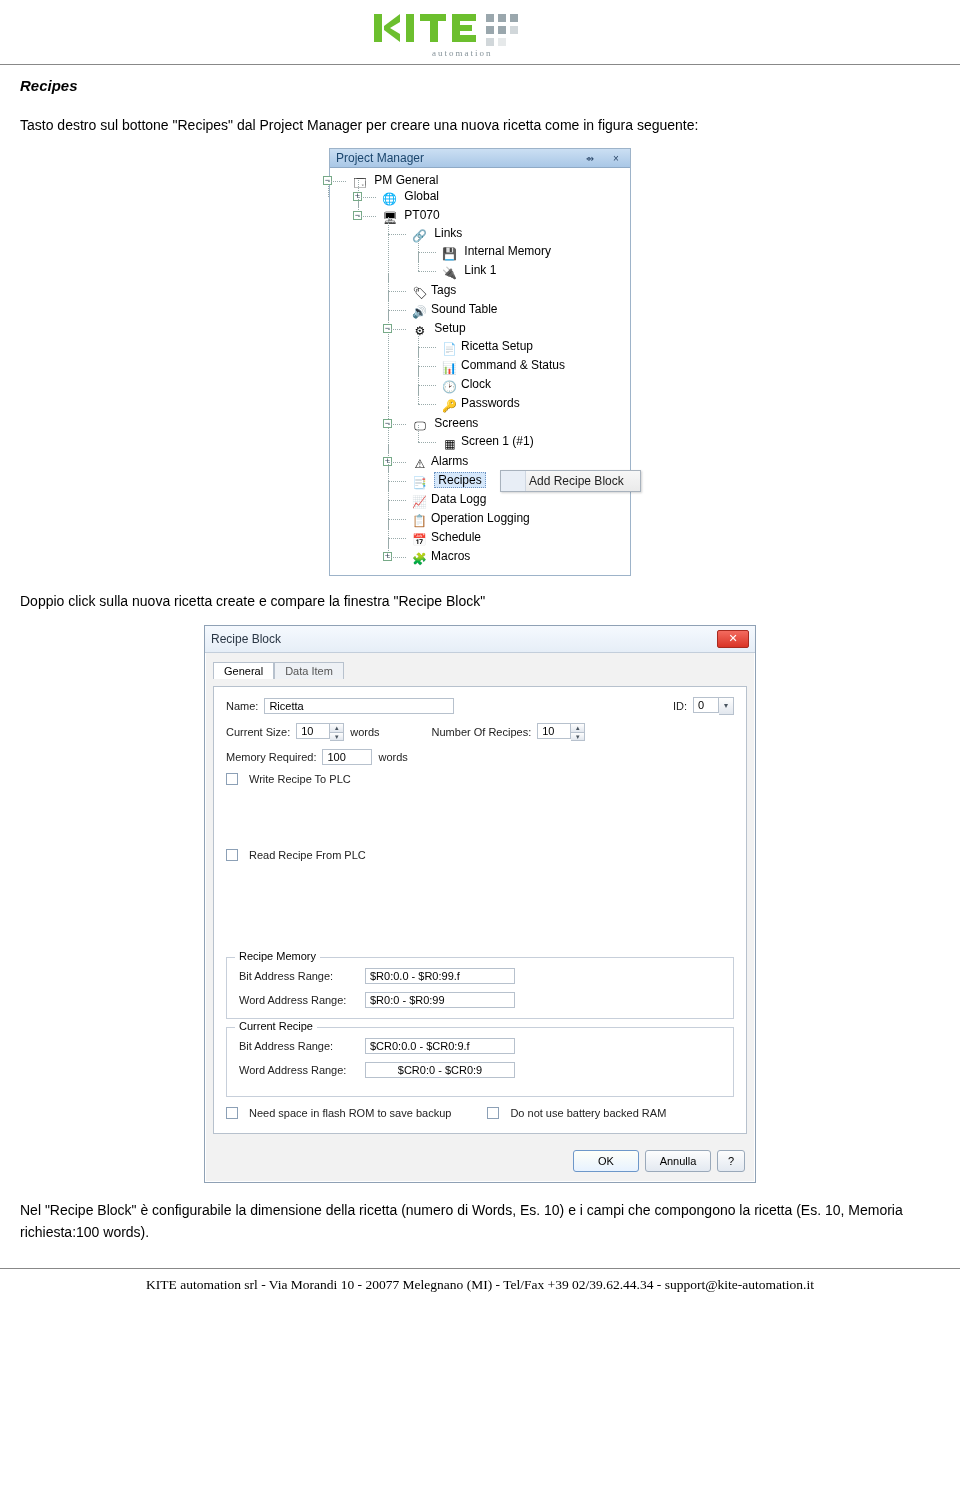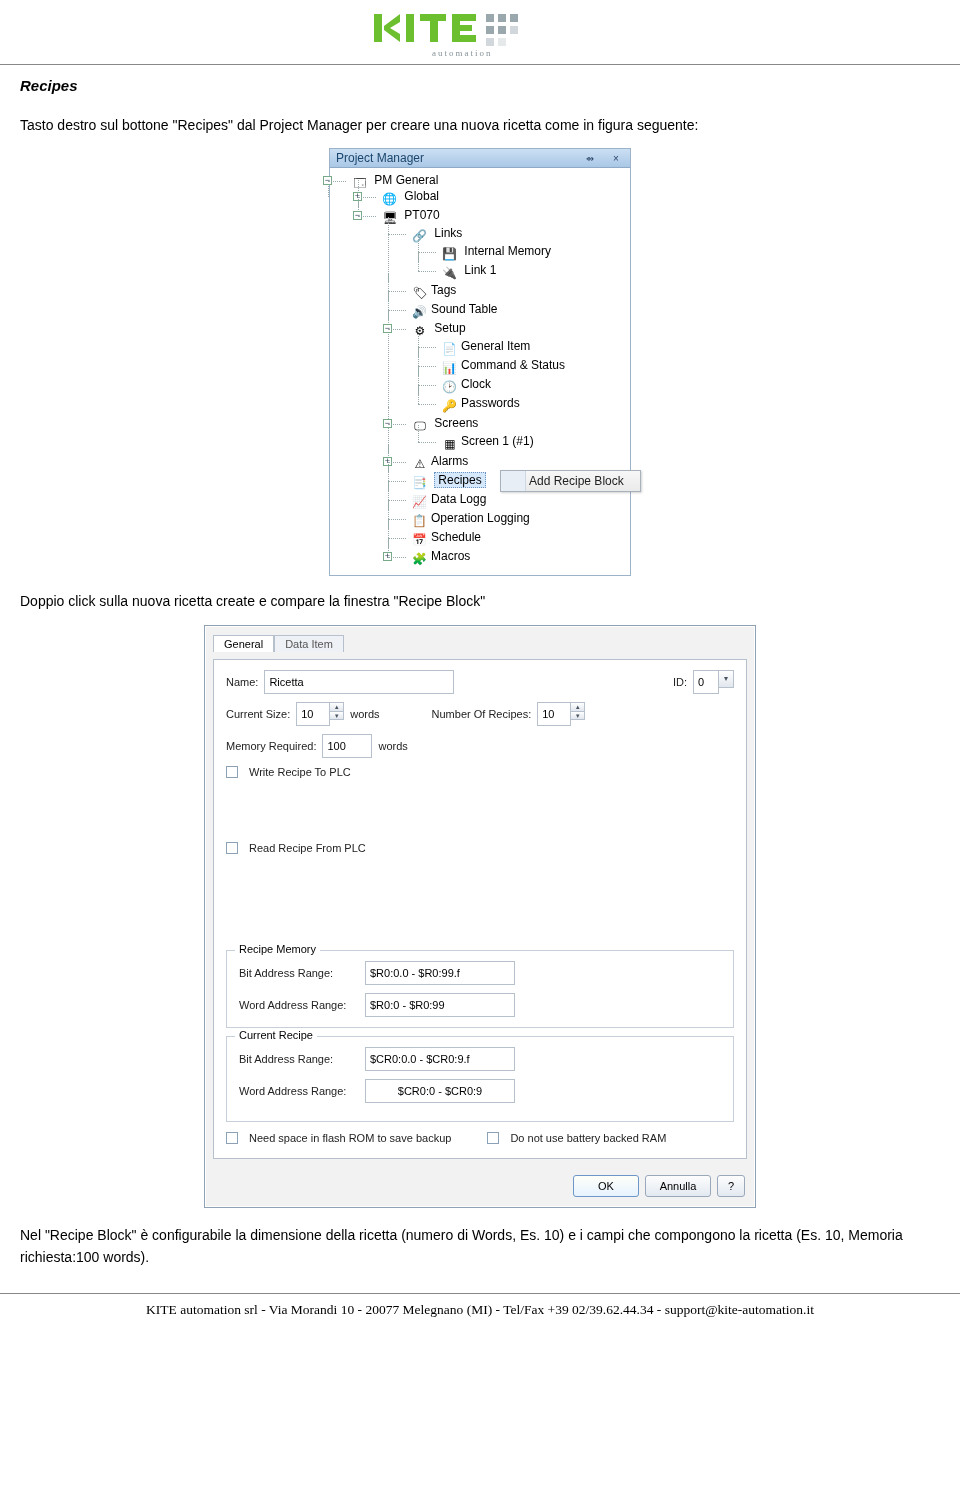--- a/index.html
+++ b/index.html
@@ -100,21 +100,21 @@
     background:#fff; border-bottom:none; font-size:11px; position:relative; top:1px;
   }
   .tab.inactive { background:#eef1f5; color:#555; }
   .tabpane {
     background:#fff; border:1px solid #b7c1cd; padding:10px 12px 14px;
   }
   .row { display:flex; align-items:center; margin-bottom:8px; gap:6px; }
   .lbl { font-size:11px; color:#222; }
   .inp {
     border:1px solid #b7c1cd; background:#fff; padding:1px 4px; font-size:11px;
-    height:24px;
+    height:16px;
   }
   .spin { display:inline-flex; }
   .spin .inp { width:34px; text-align:left; }
   .spin-btns { display:flex; flex-direction:column; }
   .spin-btns span {
     width:14px; height:9px; border:1px solid #b7c1cd; border-left:none;
     background:linear-gradient(#fefefe,#e2e7ee); font-size:7px; line-height:7px;
     text-align:center; color:#4a5560;
   }
   .spin-btns span:first-child { border-bottom:none; }
@@ -216,21 +216,21 @@
                   </li>
                 </ul>
               </li>
               <li><span class="txicon">🏷</span><span>Tags</span></li>
               <li><span class="txicon">🔊</span><span>Sound Table</span></li>
               <li>
                 <span class="boxbtn">−</span>
                 <span class="txicon">⚙</span>
                 <span>Setup</span>
                 <ul>
-                  <li><span class="txicon">📄</span><span>General Item</span></li>
+                  <li><span class="txicon">📄</span><span>Ricetta Setup</span></li>
                   <li><span class="txicon">📊</span><span>Command &amp; Status</span></li>
                   <li><span class="txicon">🕑</span><span>Clock</span></li>
                   <li><span class="txicon">🔑</span><span>Passwords</span></li>
                 </ul>
               </li>
               <li>
                 <span class="boxbtn">−</span>
                 <span class="txicon">🖵</span>
                 <span>Screens</span>
                 <ul>
@@ -253,20 +253,24 @@
           </li>
         </ul>
       </li>
     </ul>
   </div>
 </div>
 
 <p class="para">Doppio click sulla nuova ricetta create e compare la finestra "Recipe Block"</p>
 
 <div class="dlg">
+  <div class="dlg-title">
+    <span class="dlg-title-text">Recipe Block</span>
+    <span class="win-close">✕</span>
+  </div>
   <div class="dlg-body">
     <div class="tabs">
       <span class="tab">General</span><span class="tab inactive">Data Item</span>
     </div>
     <div class="tabpane">
       <div class="row">
         <span class="lbl">Name:</span>
         <input class="inp" style="width: 190px;" value="Ricetta">
         <span style="flex:1"></span>
         <span class="lbl">ID:</span>

